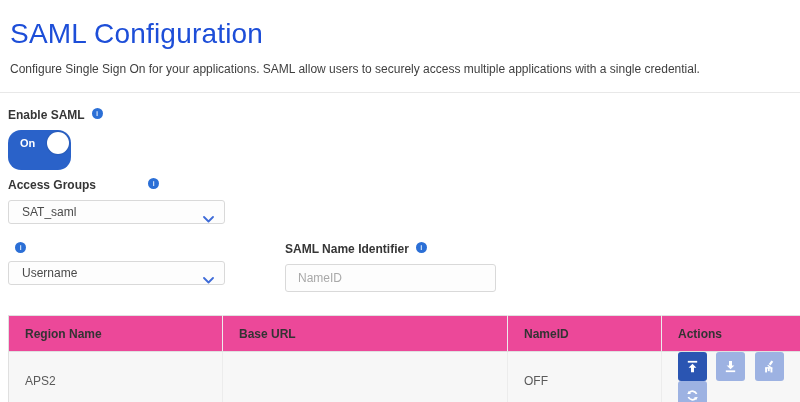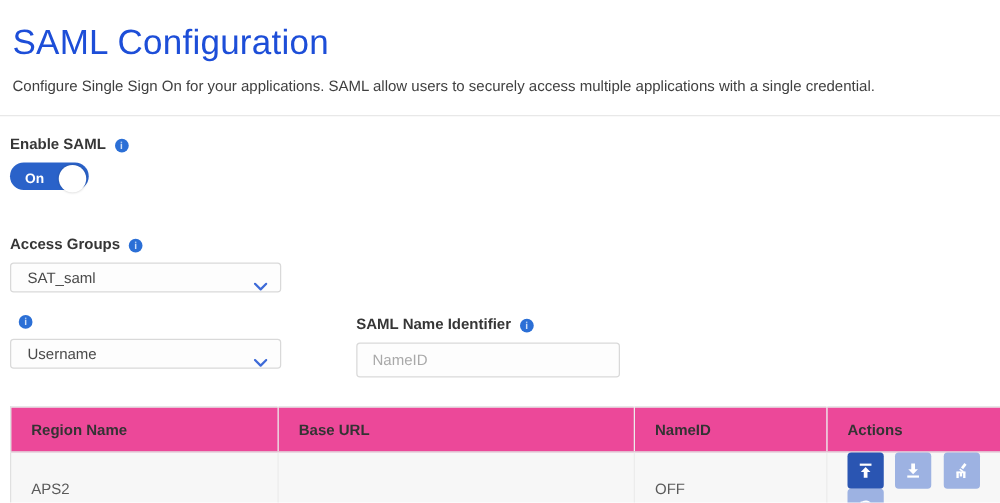--- a/index.html
+++ b/index.html
@@ -23,21 +23,21 @@
   .divider {
     margin-top: 16px;
     border: none;
     border-top: 1px solid #e8e8e8;
   }
 
   .form-area { padding-left: 8px; }
 
   .field-label {
     display: flex;
-    align-items: flex-end;
+    align-items: flex-start;
     font-size: 12px;
     font-weight: 700;
     color: #363636;
   }
   .info-icon {
     display: inline-flex;
     align-items: center;
     justify-content: center;
     width: 11px; height: 11px;
     margin-left: 7px;
@@ -49,42 +49,42 @@
     font-style: normal;
     line-height: 1;
   }
 
   .lbl-enable { margin-top: 15px; }
 
   
   .toggle {
     position: relative;
     margin-top: 8px;
-    width: 63px; height: 22px;
+    width: 63px; height: 40px;
     background: #2a62c9;
     border-radius: 13px;
     cursor: pointer;
   }
   .toggle .toggle-label {
     position: absolute;
     left: 12px; top: 7px;
     color: #ffffff;
     font-size: 11px;
     font-weight: 700;
   }
   .toggle .knob {
     position: absolute;
     right: 2px; top: 2px;
     width: 22px; height: 22px;
     border-radius: 50%;
     background: #ffffff;
     box-shadow: 0 0 2px rgba(0,0,0,.25);
   }
 
-  .lbl-access { margin-top: 36px; }
+  .lbl-access { margin-top: 8px; gap: 45px; }
 
   .dropdown {
     position: relative;
     margin-top: 8px;
     width: 217px; height: 24px;
     border: 1px solid #d9d9d9;
     border-radius: 3px;
     background: #fdfdfd;
     display: flex;
     align-items: center;

